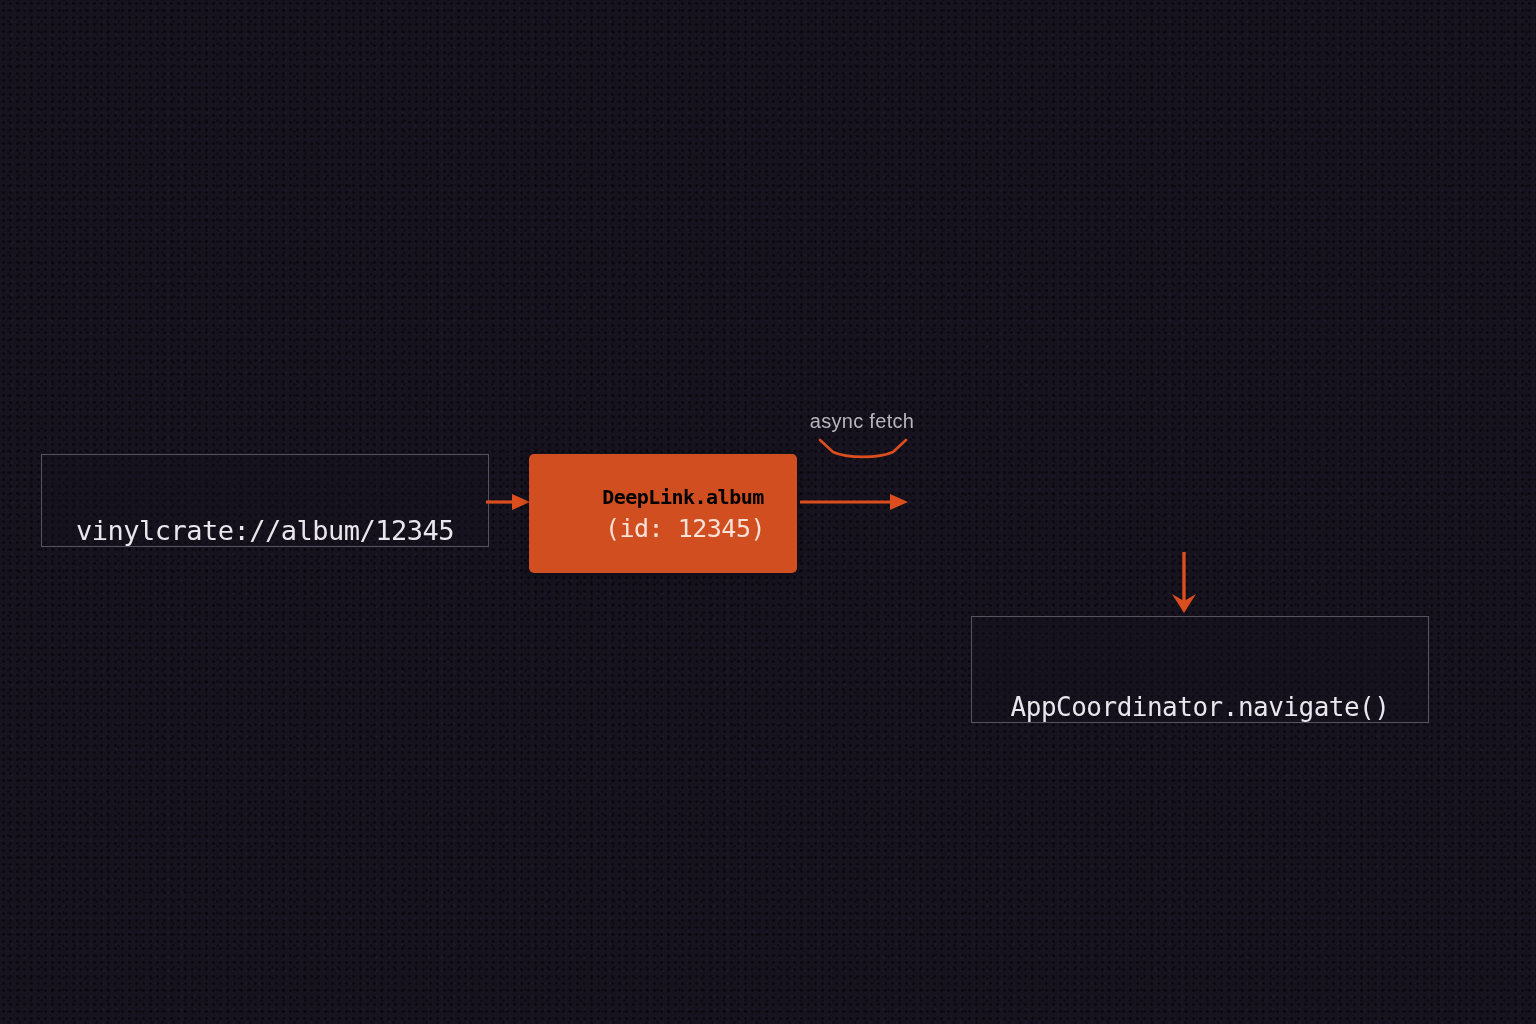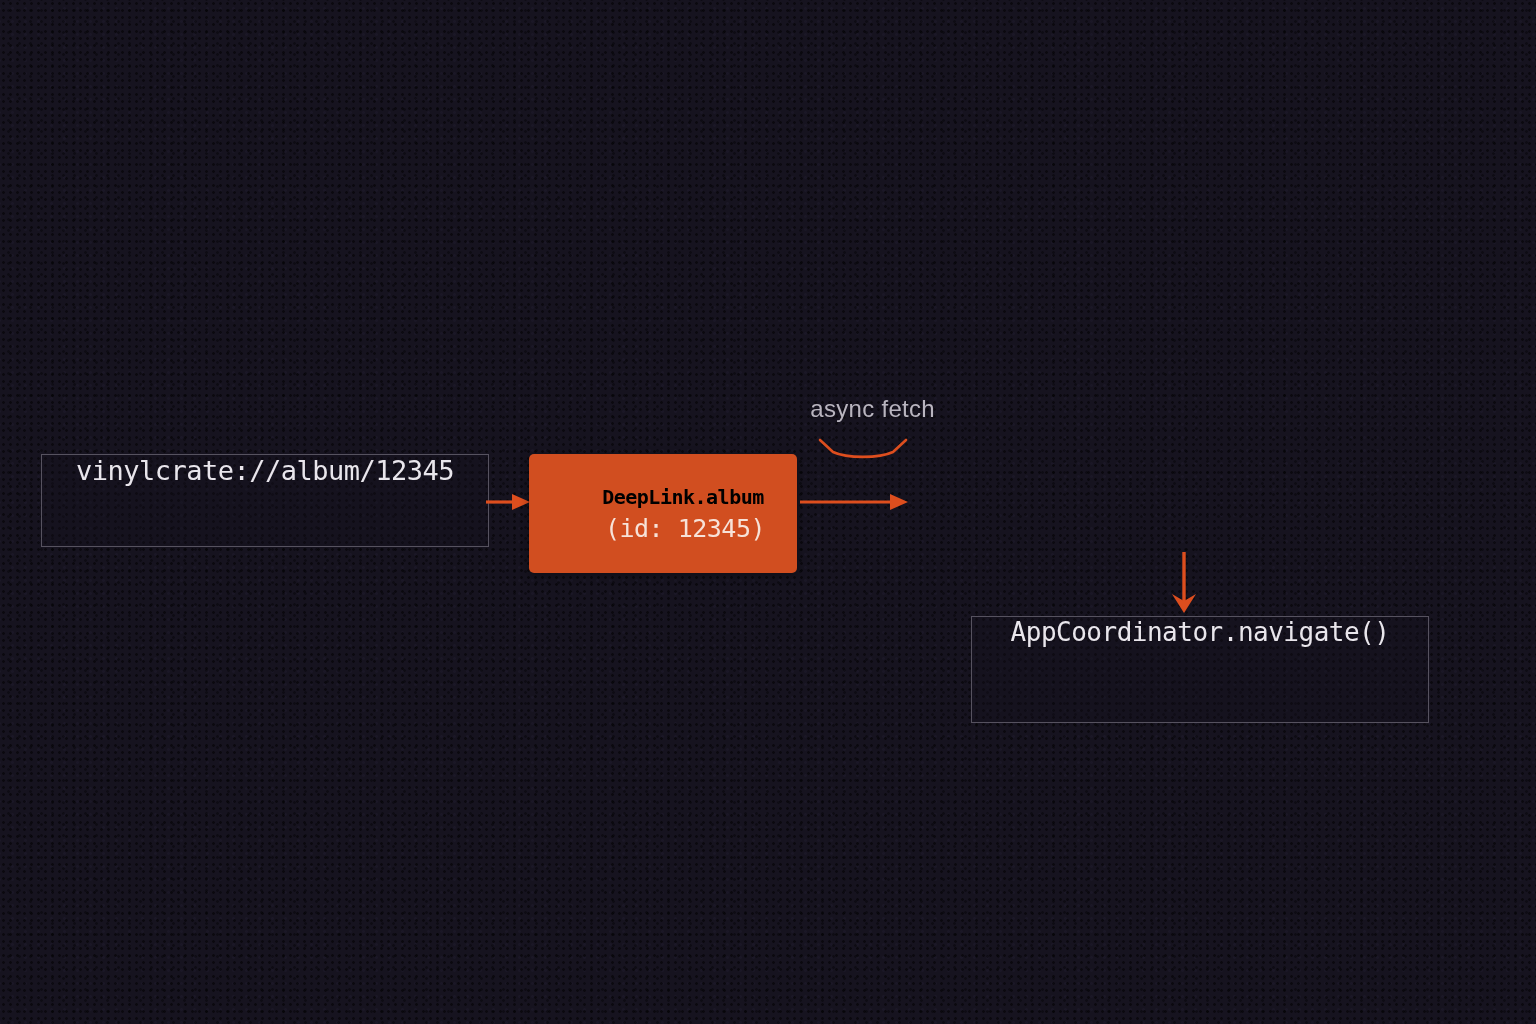--- a/index.html
+++ b/index.html
@@ -22,21 +22,21 @@
     background-image:
       radial-gradient(rgba(0,0,0,.5) 1px, transparent 1.7px),
       radial-gradient(rgba(0,0,0,.35) 1px, transparent 1.7px),
       radial-gradient(rgba(60,50,90,.12) 1px, transparent 1.8px);
     background-size:7px 7px, 11px 11px, 13px 13px;
     background-position:0 0, 3px 5px, 6px 2px;
   }
   .node{
     position:absolute;
     border:1.5px solid var(--border);
-    display:flex;align-items:flex-start;justify-content:center;
+    display:flex;align-items:flex-end;justify-content:center;
     color:var(--text);
     font-size:27px;
     letter-spacing:-0.5px;
     box-sizing:border-box;
     background:rgba(20,17,30,.35);
   }
   .node-url{left:41px;top:454px;width:448px;height:93px;}
   .node-route{left:912px;top:455px;width:582px;height:94px;font-size:26px;}
   .node-coordinator{left:971px;top:616px;width:458px;height:107px;font-size:26px;}
   .node-deeplink{
@@ -47,24 +47,24 @@
     box-sizing:border-box;
     box-shadow:0 2px 10px rgba(0,0,0,.35);
   }
   .node-deeplink .title{
     color:#000000;font-weight:bold;font-size:20px;letter-spacing:-0.5px;margin-left:40px;
   }
   .node-deeplink .subtitle{
     color:var(--node-sub-text);font-size:25px;margin-top:5px;letter-spacing:-0.5px;margin-left:44px;
   }
   .edge-label{
-    position:absolute;left:789px;top:392px;width:146px;
-    text-align:right;
+    position:absolute;left:789px;top:404px;width:146px;
+    text-align:center;
     font-family:"Liberation Sans", sans-serif;
-    font-size:24px;line-height:34px;
+    font-size:20px;line-height:34px;
     color:var(--muted-text);
     letter-spacing:0.3px;
   }
   .edge{position:absolute;}
   .edge svg{display:block;overflow:visible;}
   .edge .stroke{stroke:var(--accent);fill:none;}
   .edge .head{fill:var(--accent);stroke:none;}
 </style>
 </head>
 <body>

